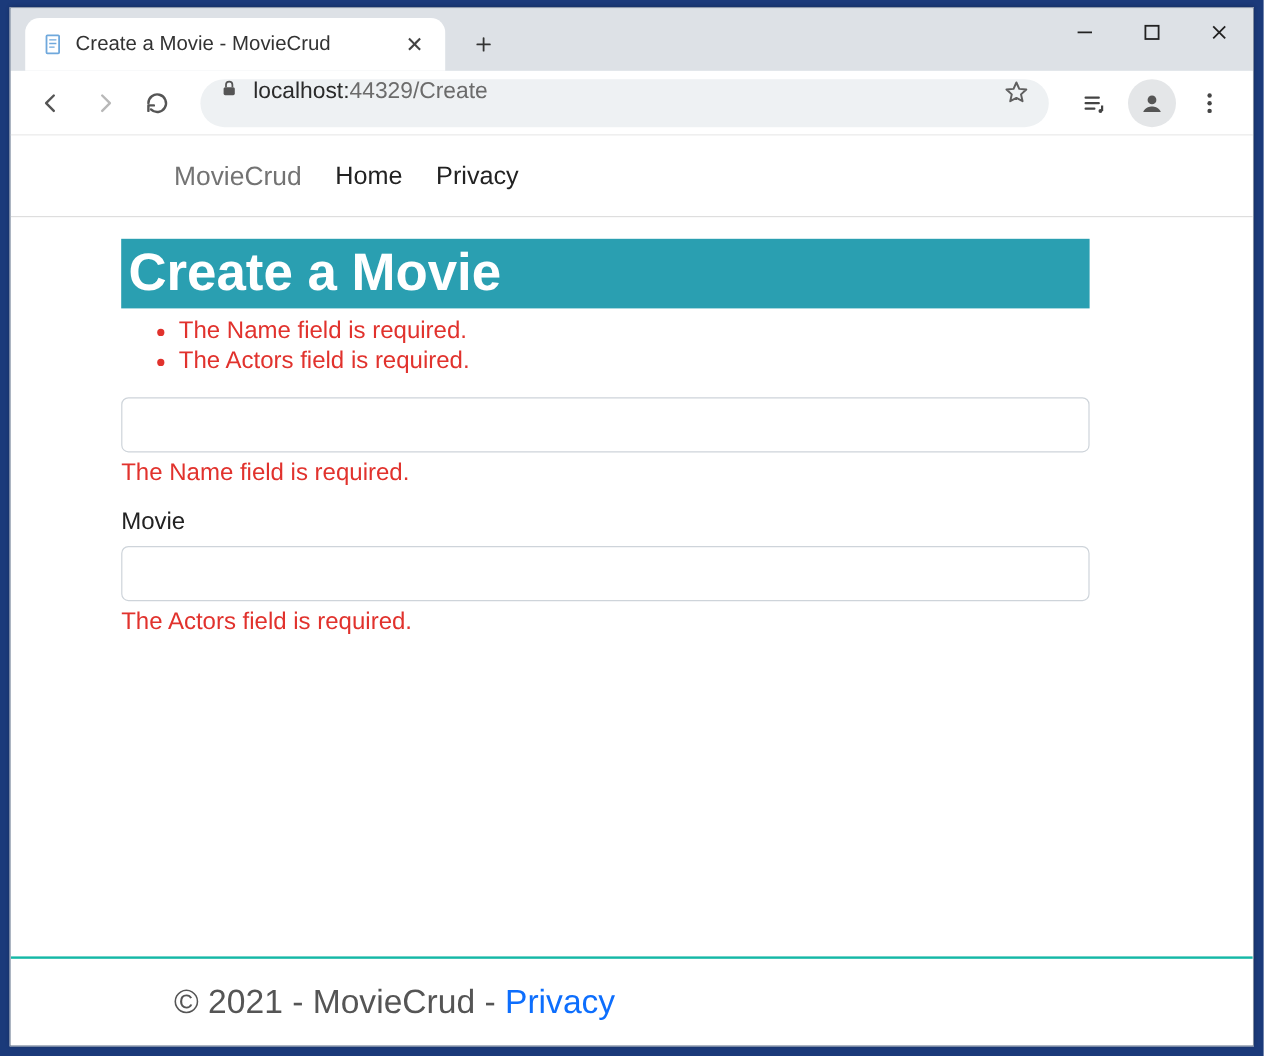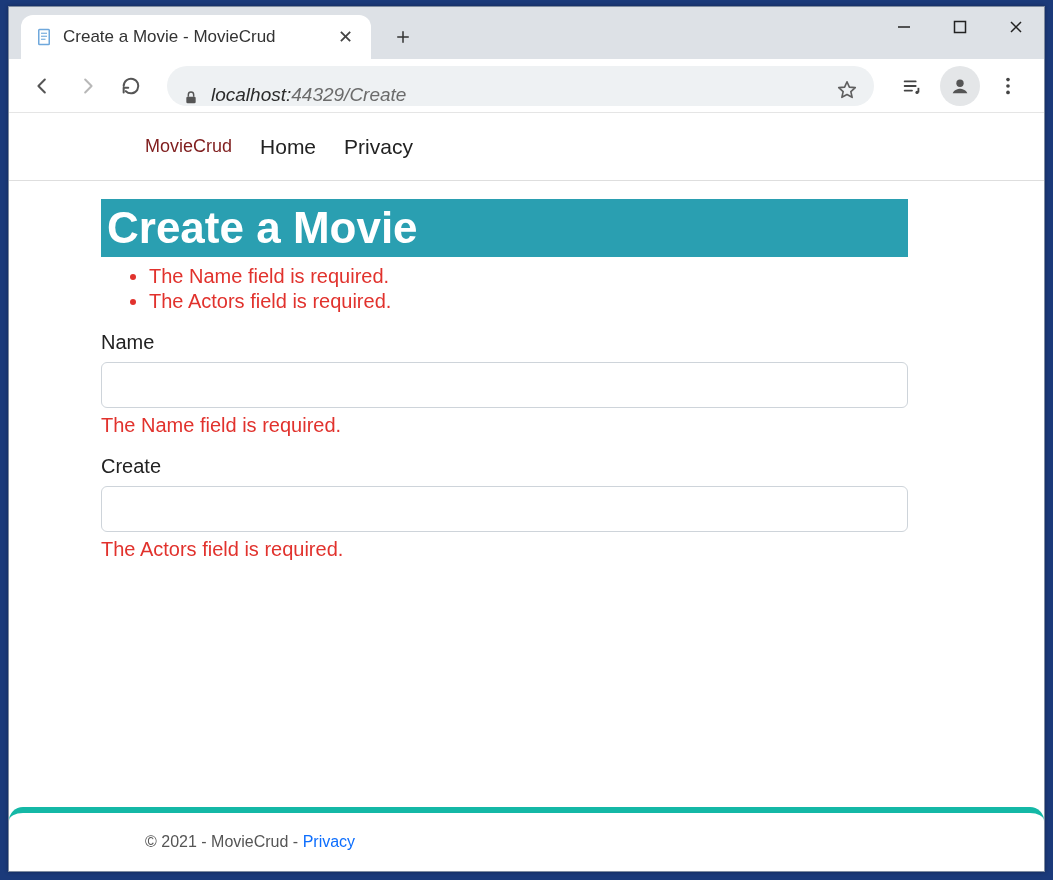--- a/index.html
+++ b/index.html
@@ -27,48 +27,48 @@
   .newtab { width:36px; height:36px; margin-left:14px; margin-bottom:4px; display:flex; align-items:center; justify-content:center; border-radius:50%; cursor:pointer;}
   .win-ctrls { position:absolute; right:0; top:0; display:flex; height:40px; }
   .win-ctrls div { width:56px; display:flex; align-items:center; justify-content:center; font-size:16px; color:#222; cursor:pointer;}
   .win-ctrls svg{width:14px;height:14px;}
 
   
   .toolbar { height:54px; background:#fff; display:flex; align-items:center; padding:0 16px; gap:8px; border-bottom:1px solid #e5e5e5;}
   .nav-btn { width:36px; height:36px; display:flex; align-items:center; justify-content:center; border-radius:50%; cursor:pointer; color:#555;}
   .nav-btn.disabled{color:#b8b8b8; cursor:default;}
   .nav-btn svg{width:22px;height:22px;}
-  .omnibox { flex:1; height:40px; background:#eef1f3; border-radius:20px; display:flex; align-items:flex-end; padding:0 16px; margin:0 10px; font-size:19px; color:#333;font-style:italic;}
+  .omnibox { flex:1; height:40px; background:#eef1f3; border-radius:20px; display:flex; align-items:flex-start; padding:0 16px; margin:0 10px; font-size:19px; color:#333;}
   .omnibox .lock{margin-right:12px; color:#555;}
   .omnibox .lock svg{width:16px;height:16px;display:block;}
   .omnibox .url .host{color:#2b2b2b;}
   .omnibox .url .path{color:#6b6b6b;}
   .omnibox .star{margin-left:auto; color:#5f5f5f;}
   .omnibox .star svg{width:22px;height:22px;}
   .tool-icon{width:40px;height:40px;display:flex;align-items:center;justify-content:center;border-radius:50%;cursor:pointer;color:#444;}
   .avatar{background:#e4e6e8;}
   .tool-icon svg{width:22px;height:22px;}
 
   
   .viewport{flex:1; background:#fff; overflow:auto; display:flex; flex-direction:column;}
   .site-nav{height:68px; border-bottom:1px solid #dedede; display:flex; align-items:center; padding:0 136px; gap:28px;}
-  .brand{font-size:18px; color:#7f1d1d;}
+  .brand{font-size:22px; color:#737373;}
   .navlink{font-size:21px; color:#222; text-decoration:none; cursor:pointer;}
 
   .container{padding:18px 136px 30px 92px; flex:1;}
   .page-title{background:#2a9fb1; color:#fff; font-size:44px; font-weight:700; padding:4px 6px; margin:0 0 8px 0;}
   .val-summary{color:#e1322d; font-size:20px; margin:6px 0 18px 0;}
   .val-summary ul{margin:0; padding-left:48px;}
   .val-summary li{margin:2px 0;}
   .form-group{margin-bottom:18px;}
   .form-label{font-size:20px; color:#222; display:block; margin-bottom:8px;}
   .form-control{width:100%; height:46px; border:1px solid #ced4da; border-radius:6px; font-size:18px; padding:6px 10px; background:#fff;}
   .field-error{color:#e1322d; font-size:20px; margin-top:6px;}
   .btn-primary{background:#0d6efd; color:#fff; border:none; border-radius:6px; font-size:20px; padding:10px 20px; cursor:pointer;}
-  .site-footer{border-top:6px solid #14b8a6; padding:20px 136px; font-size:16px; color:#555;border-radius:14px;}
+  .site-footer{border-top:2px solid #14b8a6; padding:20px 136px; font-size:28px; color:#555;}
   .site-footer a{color:#0d6efd; text-decoration:none; cursor:pointer;}
 </style>
 </head>
 <body>
 
 <div class="browser-window">
 
   <div class="tabstrip">
     <div class="tab">
       <span class="favicon">
@@ -172,27 +172,26 @@
       <h1 class="page-title">Create a Movie</h1>
 
       <div class="val-summary">
         <ul>
           <li>The Name field is required.</li>
           <li>The Actors field is required.</li>
         </ul>
       </div>
 
       <div class="form-group">
-        <label class="form-label">Name</label>
         <input class="form-control" type="text" value="" style="">
         <div class="field-error">The Name field is required.</div>
       </div>
 
       <div class="form-group">
-        <label class="form-label">Create</label>
+        <label class="form-label">Movie</label>
         <input class="form-control" type="text" value="" style="">
         <div class="field-error">The Actors field is required.</div>
       </div>
 
     </div>
 
     <div class="site-footer">
       <span>© 2021 - MovieCrud - </span><a>Privacy</a>
     </div>
   </div>

